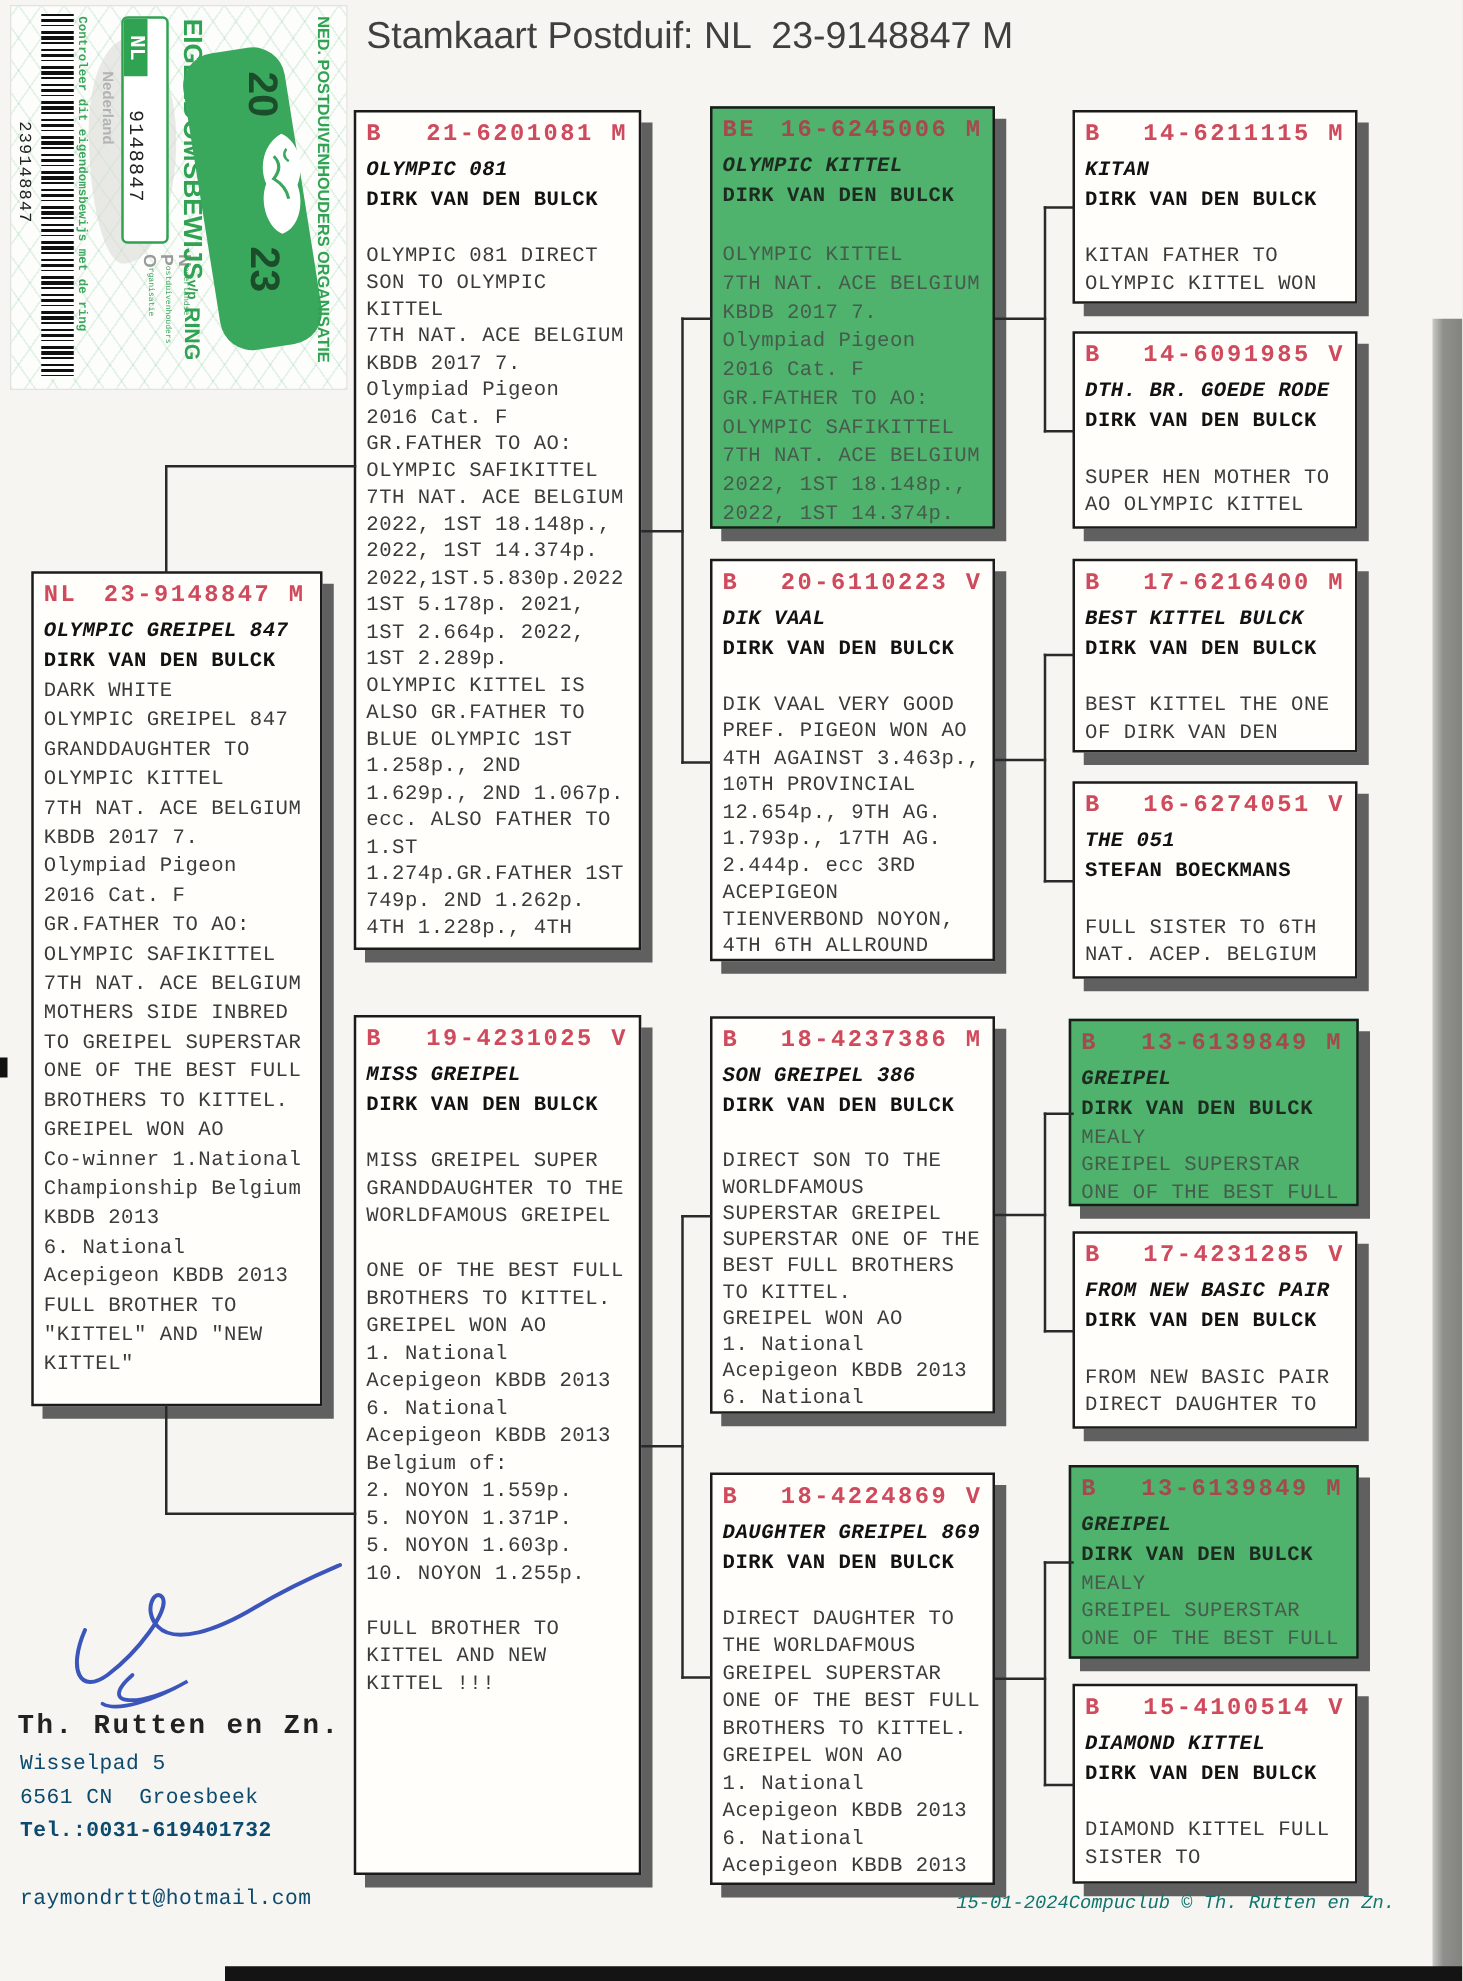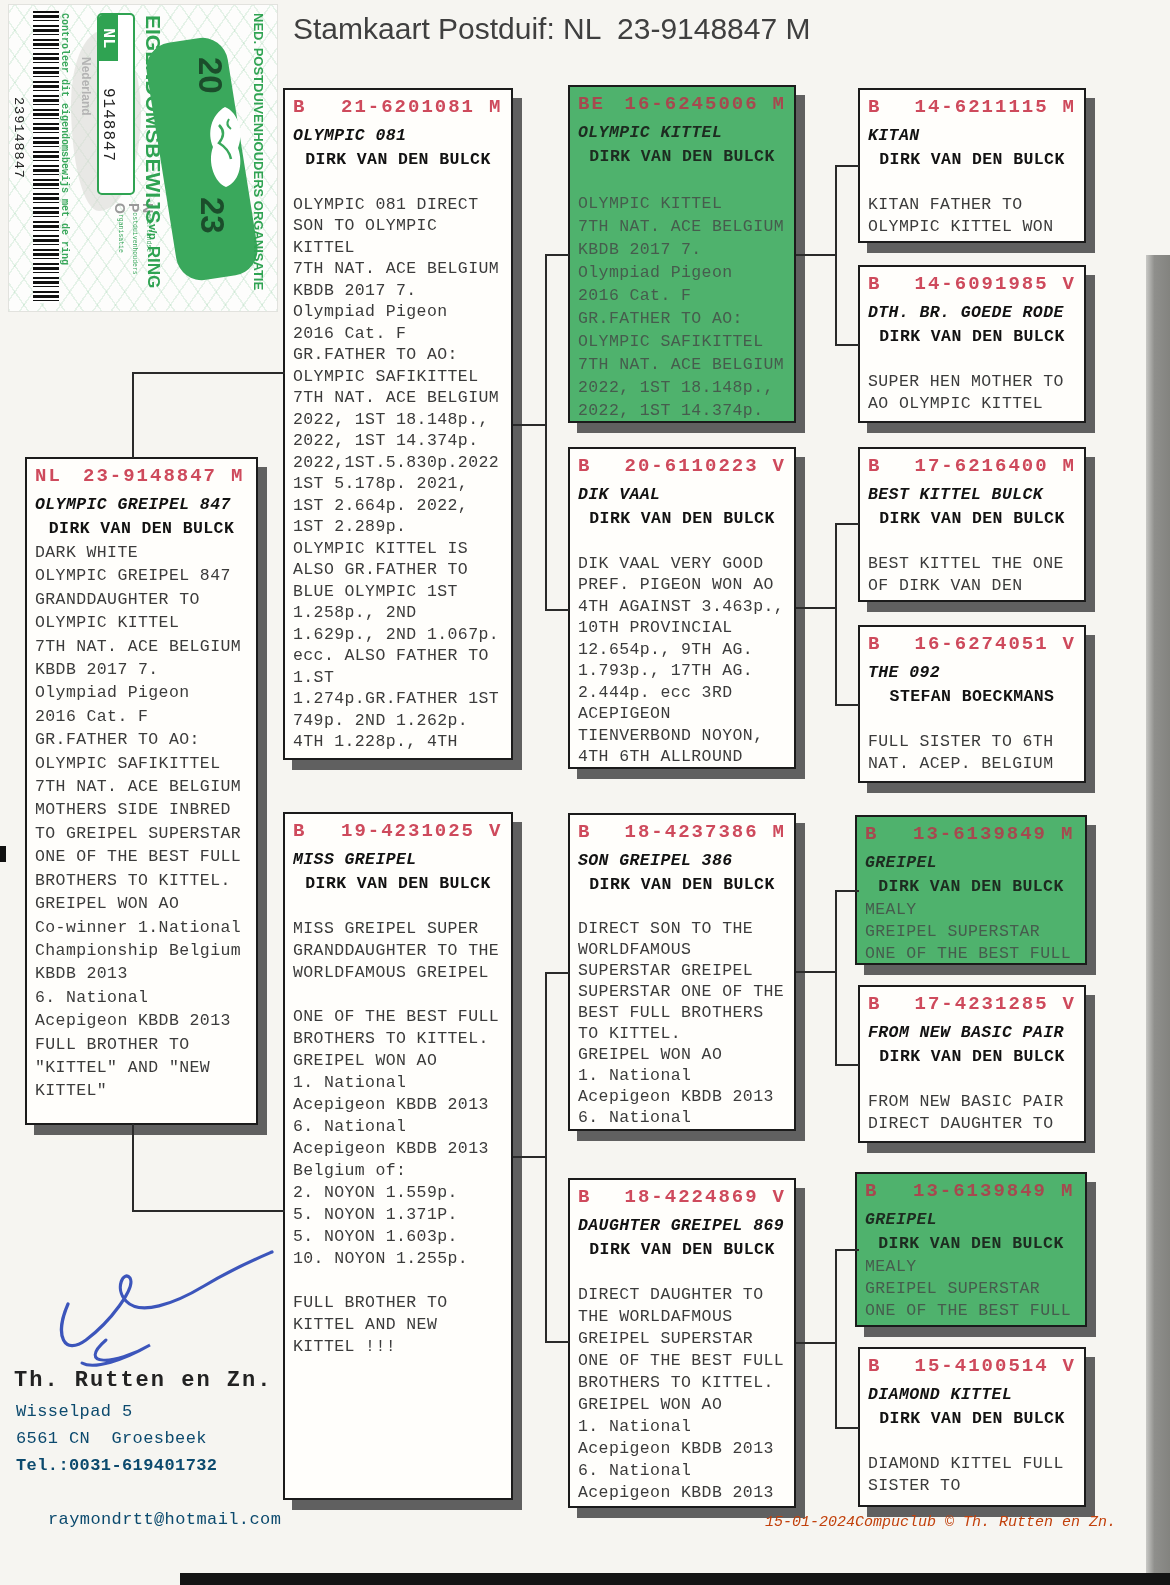--- a/index.html
+++ b/index.html
@@ -11,21 +11,21 @@
   
   .pbox{position:absolute;background:#fffefb;border:2px solid #1b1b1b;
         box-shadow:9px 10px 0 0 #606060;padding:5px 8px;overflow:hidden;box-sizing:border-box;}
   .pbox.green{background:#4fb26d;}
   .bid{display:flex;align-items:baseline;font-weight:bold;font-size:19px;color:#ce4a5c;
        letter-spacing:2px;margin:1px 0 6px 0;white-space:pre;}
   .bid .c{width:48px;}
   .bid .s{margin-left:14px;}
   .green .bid{color:#a6494f;}
   .bname{font-style:italic;font-weight:bold;font-size:16.5px;letter-spacing:.4px;color:#121212;line-height:24px;white-space:pre;}
-  .bowner{font-weight:bold;font-size:16.5px;letter-spacing:.4px;color:#121212;line-height:24px;white-space:pre;text-align:center;}
+  .bowner{font-weight:bold;font-size:16.5px;letter-spacing:.4px;color:#121212;line-height:24px;white-space:pre;}
   .green .bname,.green .bowner{color:#1d2b20;}
   .ln{font-size:16.5px;letter-spacing:.4px;color:#3b3b3b;line-height:var(--lh,22px);min-height:var(--lh,22px);white-space:pre;}
   .green .ln{color:#465c4d;}
   .conn{position:absolute;background:#2a2a2a;}
   
   .sticker{position:absolute;left:8px;top:4px;width:268px;height:306px;background:#fdfdfc;
            border:1px solid #e2e2de;overflow:hidden;}
   .sticker::before{content:"";position:absolute;inset:0;
      background:repeating-linear-gradient(55deg,rgba(60,168,92,.12) 0 1.5px,transparent 1.5px 15px),
                 repeating-linear-gradient(-55deg,rgba(60,168,92,.12) 0 1.5px,transparent 1.5px 15px);}
@@ -55,21 +55,21 @@
         font-family:"Liberation Sans",sans-serif;}
   .lion{position:absolute;left:196px;top:100px;}
   .org-line{left:242px;top:8px;height:296px;font-size:13px;font-weight:bold;color:#2fa352;
             font-family:"Liberation Sans",sans-serif;}
   
   .breeder-name{position:absolute;left:14px;top:1368px;font-weight:bold;font-size:22px;
                 letter-spacing:2px;color:#222;white-space:pre;}
   .addr{position:absolute;font-size:17px;color:#0c4a6e;letter-spacing:.4px;white-space:pre;}
   .signature{position:absolute;left:52px;top:1246px;}
   
-  .footer{position:absolute;left:765px;top:1514px;font-style:italic;font-size:15px;color:#c2410c;
+  .footer{position:absolute;left:765px;top:1514px;font-style:italic;font-size:15px;color:#0f766e;
           display:flex;white-space:pre;}
   
   .edge-right{position:absolute;left:1146px;top:255px;width:24px;height:1320px;
               background:linear-gradient(to right,#c9c9c6,#8f8f8c 35%,#83837f);}
   .edge-bottom{position:absolute;left:180px;top:1573px;width:990px;height:12px;background:#141414;}
   .edge-tick{position:absolute;left:0;top:846px;width:6px;height:16px;background:#111;}
 </style>
 </head>
 <body>
 
@@ -291,21 +291,21 @@
         <div class="bname">BEST KITTEL BULCK</div>
         <div class="bowner">DIRK VAN DEN BULCK</div>
         <div class="bbody">
           <div class="ln">&nbsp;</div>
           <div class="ln">BEST KITTEL THE ONE</div>
           <div class="ln">OF DIRK VAN DEN</div>
         </div>
       </div>
       <div class="pbox" style="left: 858px; top: 625px; width: 228px; height: 158px; --lh: 22px;">
         <div class="bid"><span class="c">B</span><span class="r">16-6274051</span><span class="s">V</span></div>
-        <div class="bname">THE 092</div>
+        <div class="bname">THE 051</div>
         <div class="bowner">STEFAN BOECKMANS</div>
         <div class="bbody">
           <div class="ln">&nbsp;</div>
           <div class="ln">FULL SISTER TO 6TH</div>
           <div class="ln">NAT. ACEP. BELGIUM</div>
         </div>
       </div>
       <div class="pbox green" style="left: 855px; top: 815px; width: 232px; height: 150px; --lh: 22px;">
         <div class="bid"><span class="c">B</span><span class="r">13-6139849</span><span class="s">M</span></div>
         <div class="bname">GREIPEL</div>
@@ -378,21 +378,21 @@
 
   <svg class="signature" width="230" height="125" viewBox="0 0 230 125">
     <path d="M16,58 C2,90 12,110 34,94 C58,76 84,42 78,32 C72,24 62,42 74,55 C88,70 122,58 152,40 C182,22 206,12 220,6" fill="none" stroke="#3c55bb" stroke-width="3.2" stroke-linecap="round"></path>
     <path d="M54,94 C24,120 62,120 98,99 C72,114 42,124 30,117" fill="none" stroke="#3c55bb" stroke-width="3" stroke-linecap="round"></path>
   </svg>
 
   <div class="breeder-name">Th. Rutten en Zn.</div>
   <div class="addr" style="left:16px;top:1402px;">Wisselpad 5</div>
   <div class="addr" style="left:16px;top:1429px;">6561 CN  Groesbeek</div>
   <div class="addr" style="left:16px;top:1456px;font-weight:bold;">Tel.:0031-619401732</div>
-  <div class="addr" style="left:16px;top:1510px;margin-left:32px;">raymondrtt@hotmail.com</div>
+  <div class="addr" style="left:16px;top:1510px;">raymondrtt@hotmail.com</div>
 
   <div class="footer">
     <span>15-01-2024</span>
     <span>Compuclub © Th. Rutten en Zn.</span>
   </div>
 
   <div class="edge-right"></div>
   <div class="edge-bottom"></div>
   <div class="edge-tick"></div>
 </div>

